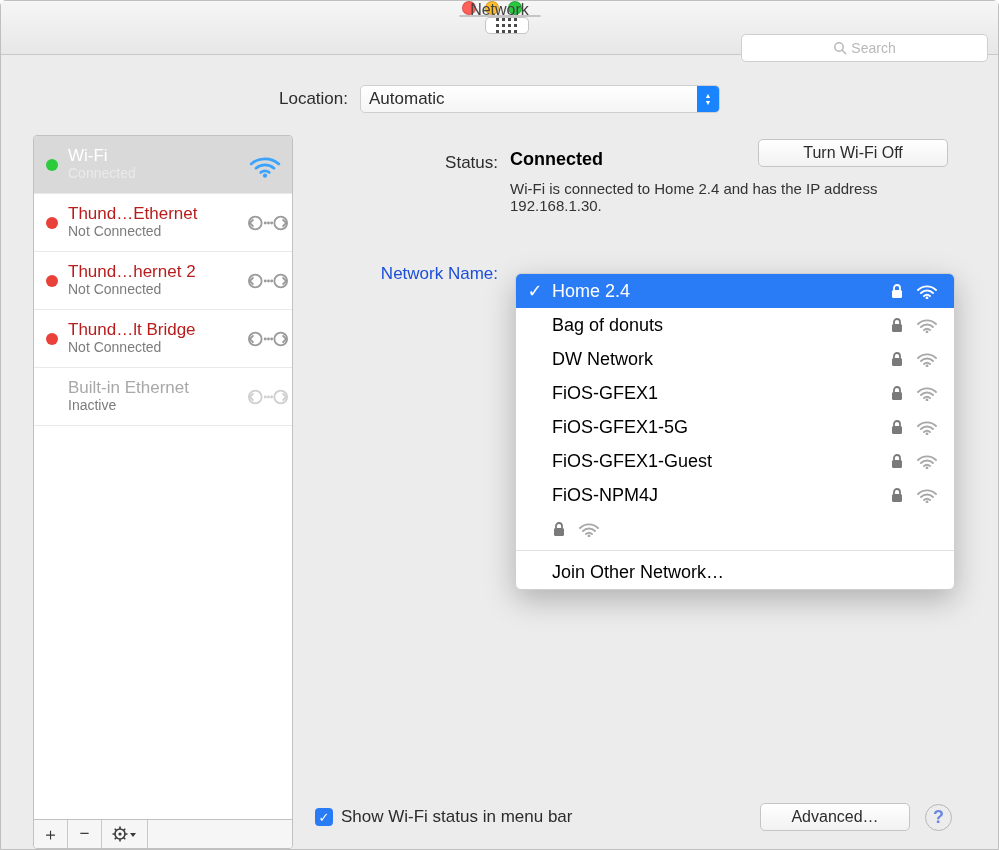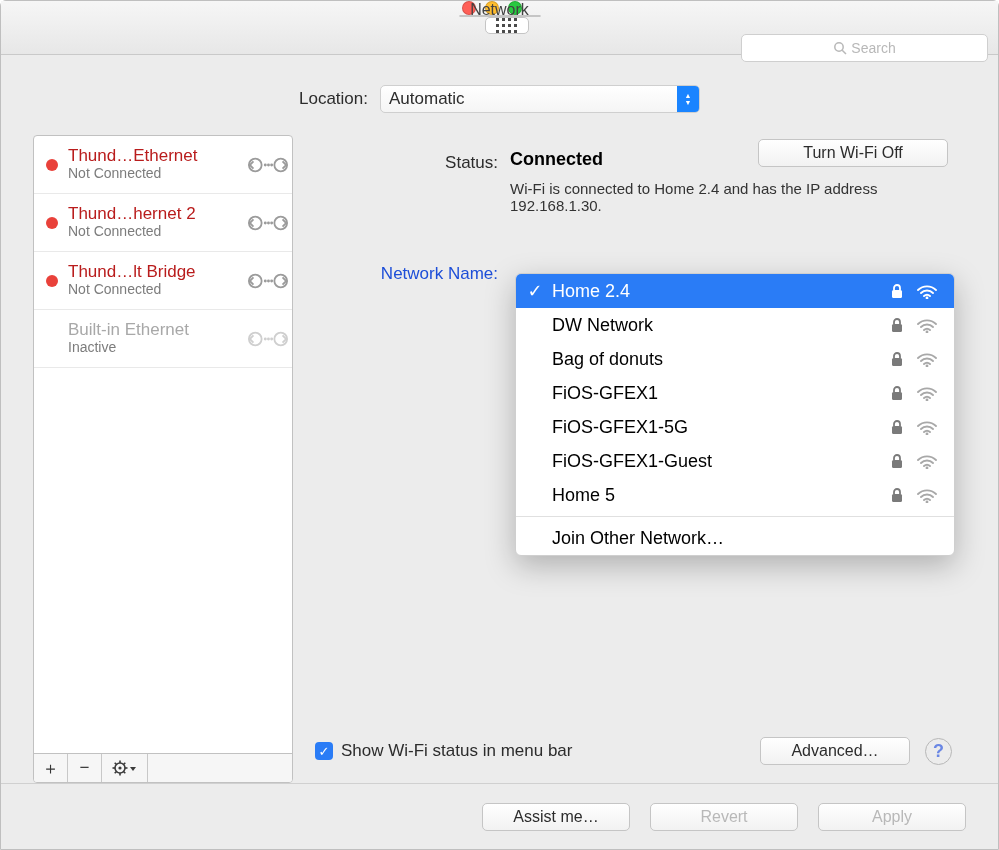--- a/index.html
+++ b/index.html
@@ -26,21 +26,21 @@
 .title { position:absolute; left:50%; transform:translateX(-50%); font-size:16px; color:#424242; }
 
 .searchwrap { margin-left:auto; }
 .searchfield { width:247px; height:28px; border:1px solid #cfcfcf; border-radius:5px; background:#fff; display:flex; align-items:center; justify-content:center; color:#b8b8b8; font-size:14px; gap:4px; }
 .searchfield svg { fill:#b8b8b8; }
 
 
 .content { flex:1; display:flex; flex-direction:column; position:relative; }
 
 .location-row { display:flex; align-items:center; justify-content:center; gap:12px; margin-top:30px; font-size:17px; color:#2c2c2c; }
-.location-select { width:320px; height:28px; border:1px solid #cfcfcf; border-radius:5px; background:linear-gradient(#fff,#f5f5f5); display:flex; align-items:center; padding:8px 8px; position:relative; font-size:17px; }
+.location-select { width:360px; height:28px; border:1px solid #cfcfcf; border-radius:5px; background:linear-gradient(#fff,#f5f5f5); display:flex; align-items:center; padding:8px 8px; position:relative; font-size:17px; }
 .location-select .arrows { position:absolute; right:0; top:0; bottom:0; width:22px; background:#1a84ff; border-radius:0 4px 4px 0; display:flex; flex-direction:column; align-items:center; justify-content:center; color:#fff; font-size:7px; line-height:7px; }
 
 .main-row { flex:1; display:flex; gap:22px; padding:22px 32px 0 32px; position:relative; }
 
 .sidebar { width:260px; display:flex; flex-direction:column; border:1px solid #c1c1c1; border-radius:4px; background:#fff; overflow:hidden; }
 .svc-list { flex:1; }
 .svc-item { display:flex; align-items:center; padding:6px 10px 6px 12px; gap:10px; border-bottom:1px solid #e9e9e9; min-height:58px; }
 .svc-item.selected { background:#d9d9d9; }
 .svc-item.selected .svc-title { color:#fff; }
 .svc-item.selected .svc-status { color:#eaeaea; }
@@ -151,20 +151,37 @@
       <div class="location-select">
         <span>Automatic</span>
         <div class="arrows">▲<br>▼</div>
       </div>
     </div>
 
     <div class="main-row">
 
       <div class="sidebar">
         <div class="svc-list" id="svc-list">
+            <div class="svc-item selected">
+    <div class="status-dot st-green"></div>
+    <div class="svc-text">
+      <div class="svc-title" style="">Wi-Fi</div>
+      <div class="svc-status">Connected</div>
+    </div>
+    <div class="svc-icon">
+                <svg viewBox="0 0 32 24" width="34" height="26">
+    <g fill="none" stroke="#3aa3ff" stroke-width="2.6" stroke-linecap="round" opacity="1">
+      <path d="M3 11 A20 20 0 0 1 29 11"></path>
+      <path d="M7.5 15 A13 13 0 0 1 24.5 15"></path>
+      <path d="M12 19 A7 7 0 0 1 20 19"></path>
+    </g>
+    <circle cx="16" cy="22" r="2" fill="#3aa3ff" opacity="1"></circle>
+  </svg>
+              </div>
+            </div>
             <div class="svc-item">
     <div class="status-dot st-red"></div>
     <div class="svc-text">
       <div class="svc-title" style="">Thund…Ethernet</div>
       <div class="svc-status">Not Connected</div>
     </div>
     <div class="svc-icon">
                 <svg viewBox="0 0 44 26" width="40" height="26">
     <circle cx="8" cy="13" r="7" fill="none" stroke="#9b9b9b" stroke-width="2"></circle>
     <circle cx="36" cy="13" r="7" fill="none" stroke="#9b9b9b" stroke-width="2"></circle>
@@ -293,60 +310,60 @@
       <path d="M2 7 A13 13 0 0 1 20 7"></path>
       <path d="M5 10 A8.5 8.5 0 0 1 17 10"></path>
       <path d="M8 13 A4.5 4.5 0 0 1 14 13"></path>
     </g>
     <circle cx="11" cy="15" r="1.4" fill="#fff" opacity="1"></circle>
   </svg>
                 </span>
               </div>
               <div class="dd-item">
     <span class="dd-check"></span>
+    <span class="dd-label">Bag of donuts</span>
+    <span class="dd-lock">
+                  <svg width="14" height="16" viewBox="0 0 14 16">
+    <rect x="2" y="7" width="10" height="8" rx="1.5" fill="#7a7a7a"></rect>
+    <path d="M4 7 V5 a3 3 0 0 1 6 0 V7" fill="none" stroke="#7a7a7a" stroke-width="1.8"></path>
+  </svg>
+                </span>
+    <span class="dd-wifi">
+                  <svg width="22" height="16" viewBox="0 0 22 16">
+    <g fill="none" stroke="#7a7a7a" stroke-width="1.9" stroke-linecap="round" opacity="0.65">
+      <path d="M2 7 A13 13 0 0 1 20 7"></path>
+      <path d="M5 10 A8.5 8.5 0 0 1 17 10"></path>
+      <path d="M8 13 A4.5 4.5 0 0 1 14 13"></path>
+    </g>
+    <circle cx="11" cy="15" r="1.4" fill="#7a7a7a" opacity="0.65"></circle>
+  </svg>
+                </span>
+              </div>
+              <div class="dd-item">
+    <span class="dd-check"></span>
     <span class="dd-label">DW Network</span>
     <span class="dd-lock">
                   <svg width="14" height="16" viewBox="0 0 14 16">
     <rect x="2" y="7" width="10" height="8" rx="1.5" fill="#7a7a7a"></rect>
     <path d="M4 7 V5 a3 3 0 0 1 6 0 V7" fill="none" stroke="#7a7a7a" stroke-width="1.8"></path>
   </svg>
                 </span>
     <span class="dd-wifi">
                   <svg width="22" height="16" viewBox="0 0 22 16">
     <g fill="none" stroke="#7a7a7a" stroke-width="1.9" stroke-linecap="round" opacity="0.65">
       <path d="M2 7 A13 13 0 0 1 20 7"></path>
       <path d="M5 10 A8.5 8.5 0 0 1 17 10"></path>
       <path d="M8 13 A4.5 4.5 0 0 1 14 13"></path>
     </g>
     <circle cx="11" cy="15" r="1.4" fill="#7a7a7a" opacity="0.65"></circle>
   </svg>
                 </span>
               </div>
               <div class="dd-item">
     <span class="dd-check"></span>
-    <span class="dd-label">Bag of donuts</span>
-    <span class="dd-lock">
-                  <svg width="14" height="16" viewBox="0 0 14 16">
-    <rect x="2" y="7" width="10" height="8" rx="1.5" fill="#7a7a7a"></rect>
-    <path d="M4 7 V5 a3 3 0 0 1 6 0 V7" fill="none" stroke="#7a7a7a" stroke-width="1.8"></path>
-  </svg>
-                </span>
-    <span class="dd-wifi">
-                  <svg width="22" height="16" viewBox="0 0 22 16">
-    <g fill="none" stroke="#7a7a7a" stroke-width="1.9" stroke-linecap="round" opacity="0.65">
-      <path d="M2 7 A13 13 0 0 1 20 7"></path>
-      <path d="M5 10 A8.5 8.5 0 0 1 17 10"></path>
-      <path d="M8 13 A4.5 4.5 0 0 1 14 13"></path>
-    </g>
-    <circle cx="11" cy="15" r="1.4" fill="#7a7a7a" opacity="0.65"></circle>
-  </svg>
-                </span>
-              </div>
-              <div class="dd-item">
-    <span class="dd-check"></span>
     <span class="dd-label">FiOS-GFEX1</span>
     <span class="dd-lock">
                   <svg width="14" height="16" viewBox="0 0 14 16">
     <rect x="2" y="7" width="10" height="8" rx="1.5" fill="#7a7a7a"></rect>
     <path d="M4 7 V5 a3 3 0 0 1 6 0 V7" fill="none" stroke="#7a7a7a" stroke-width="1.8"></path>
   </svg>
                 </span>
     <span class="dd-wifi">
                   <svg width="22" height="16" viewBox="0 0 22 16">
     <g fill="none" stroke="#7a7a7a" stroke-width="1.9" stroke-linecap="round" opacity="0.65">
@@ -393,21 +410,40 @@
       <path d="M2 7 A13 13 0 0 1 20 7"></path>
       <path d="M5 10 A8.5 8.5 0 0 1 17 10"></path>
       <path d="M8 13 A4.5 4.5 0 0 1 14 13"></path>
     </g>
     <circle cx="11" cy="15" r="1.4" fill="#7a7a7a" opacity="0.65"></circle>
   </svg>
                 </span>
               </div>
               <div class="dd-item">
     <span class="dd-check"></span>
-    <span class="dd-label">Home 5</span>
+    <span class="dd-label">FiOS-NPM4J</span>
+    <span class="dd-lock">
+                  <svg width="14" height="16" viewBox="0 0 14 16">
+    <rect x="2" y="7" width="10" height="8" rx="1.5" fill="#7a7a7a"></rect>
+    <path d="M4 7 V5 a3 3 0 0 1 6 0 V7" fill="none" stroke="#7a7a7a" stroke-width="1.8"></path>
+  </svg>
+                </span>
+    <span class="dd-wifi">
+                  <svg width="22" height="16" viewBox="0 0 22 16">
+    <g fill="none" stroke="#7a7a7a" stroke-width="1.9" stroke-linecap="round" opacity="0.65">
+      <path d="M2 7 A13 13 0 0 1 20 7"></path>
+      <path d="M5 10 A8.5 8.5 0 0 1 17 10"></path>
+      <path d="M8 13 A4.5 4.5 0 0 1 14 13"></path>
+    </g>
+    <circle cx="11" cy="15" r="1.4" fill="#7a7a7a" opacity="0.65"></circle>
+  </svg>
+                </span>
+              </div>
+              <div class="dd-item">
+    <span class="dd-check"></span>
     <span class="dd-lock">
                   <svg width="14" height="16" viewBox="0 0 14 16">
     <rect x="2" y="7" width="10" height="8" rx="1.5" fill="#7a7a7a"></rect>
     <path d="M4 7 V5 a3 3 0 0 1 6 0 V7" fill="none" stroke="#7a7a7a" stroke-width="1.8"></path>
   </svg>
                 </span>
     <span class="dd-wifi">
                   <svg width="22" height="16" viewBox="0 0 22 16">
     <g fill="none" stroke="#7a7a7a" stroke-width="1.9" stroke-linecap="round" opacity="0.65">
       <path d="M2 7 A13 13 0 0 1 20 7"></path>
@@ -428,19 +464,14 @@
         <div class="showmenubar-row">
           <div class="checkbox">✓</div>
           <span>Show Wi-Fi status in menu bar</span>
         </div>
 
         <div class="advanced-btn">Advanced…</div>
         <div class="help-circle">?</div>
       </div>
     </div>
 
-    <div class="footer">
-      <div class="bottom-btn">Assist me…</div>
-      <div class="bottom-btn disabled">Revert</div>
-      <div class="bottom-btn disabled">Apply</div>
-    </div>
   </div>
 </div>
 
 </body></html>

